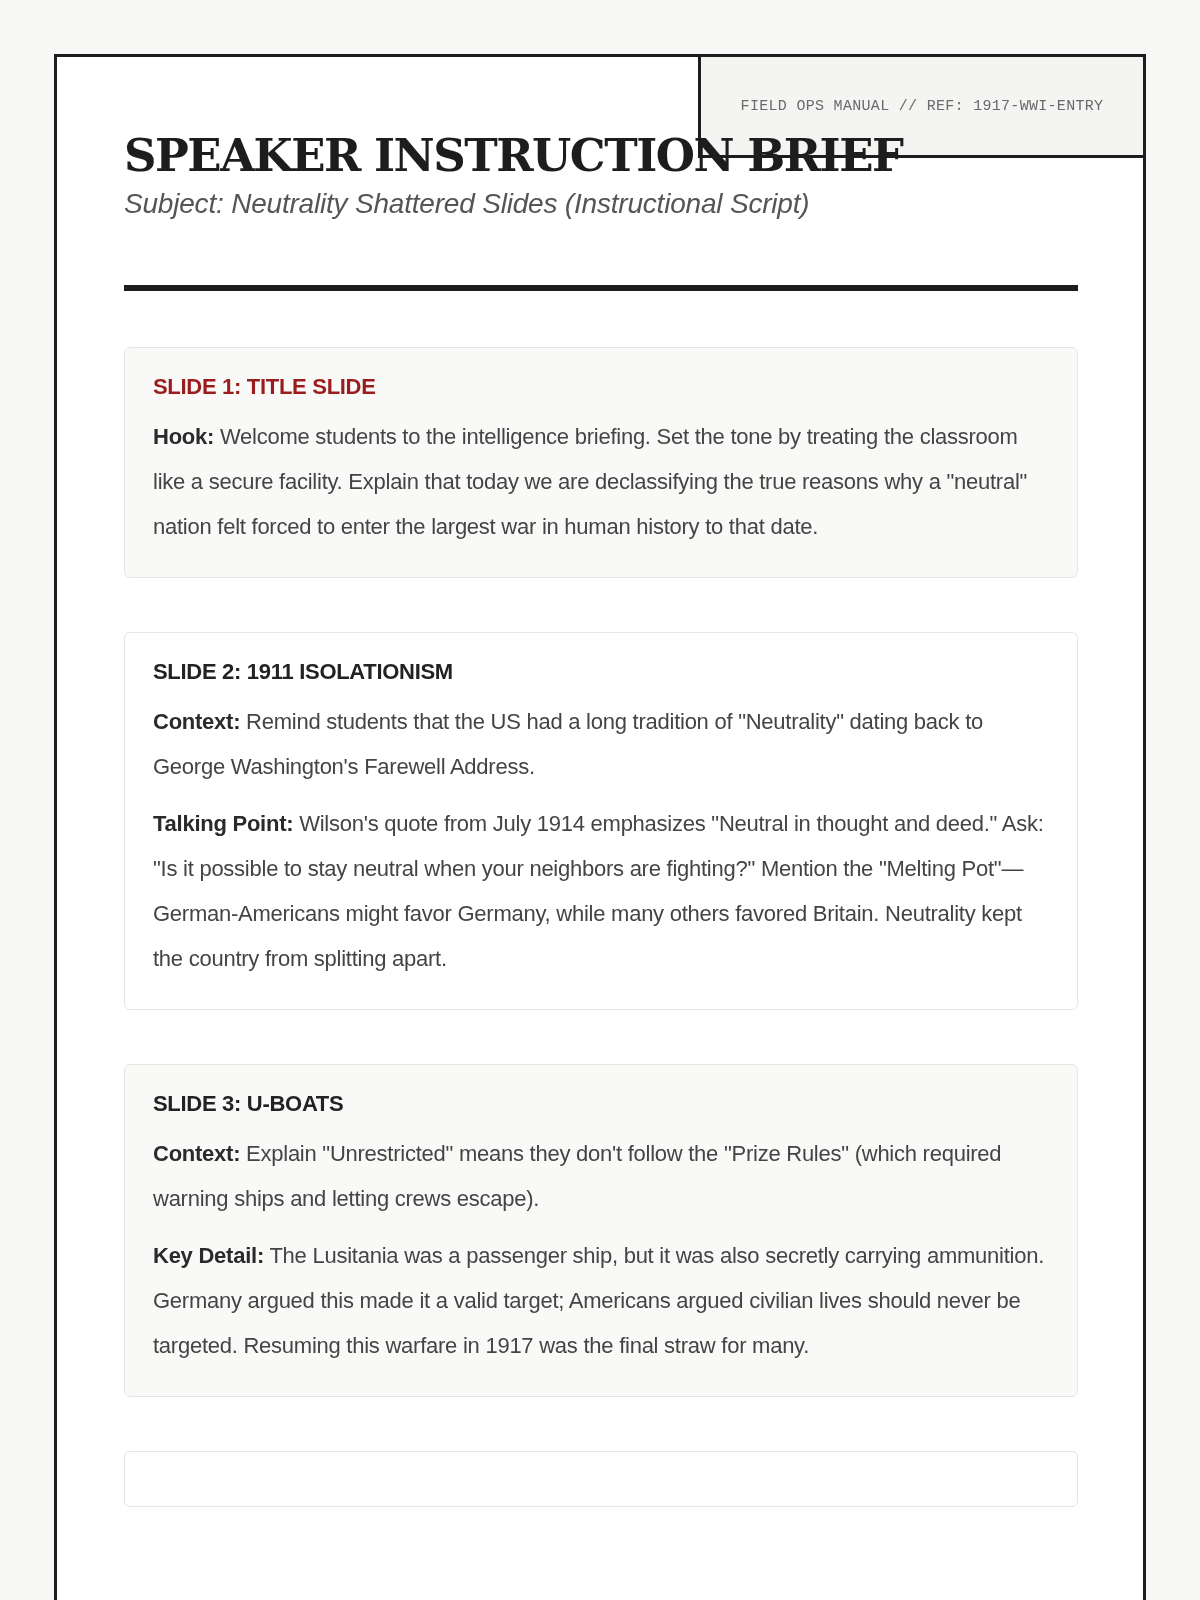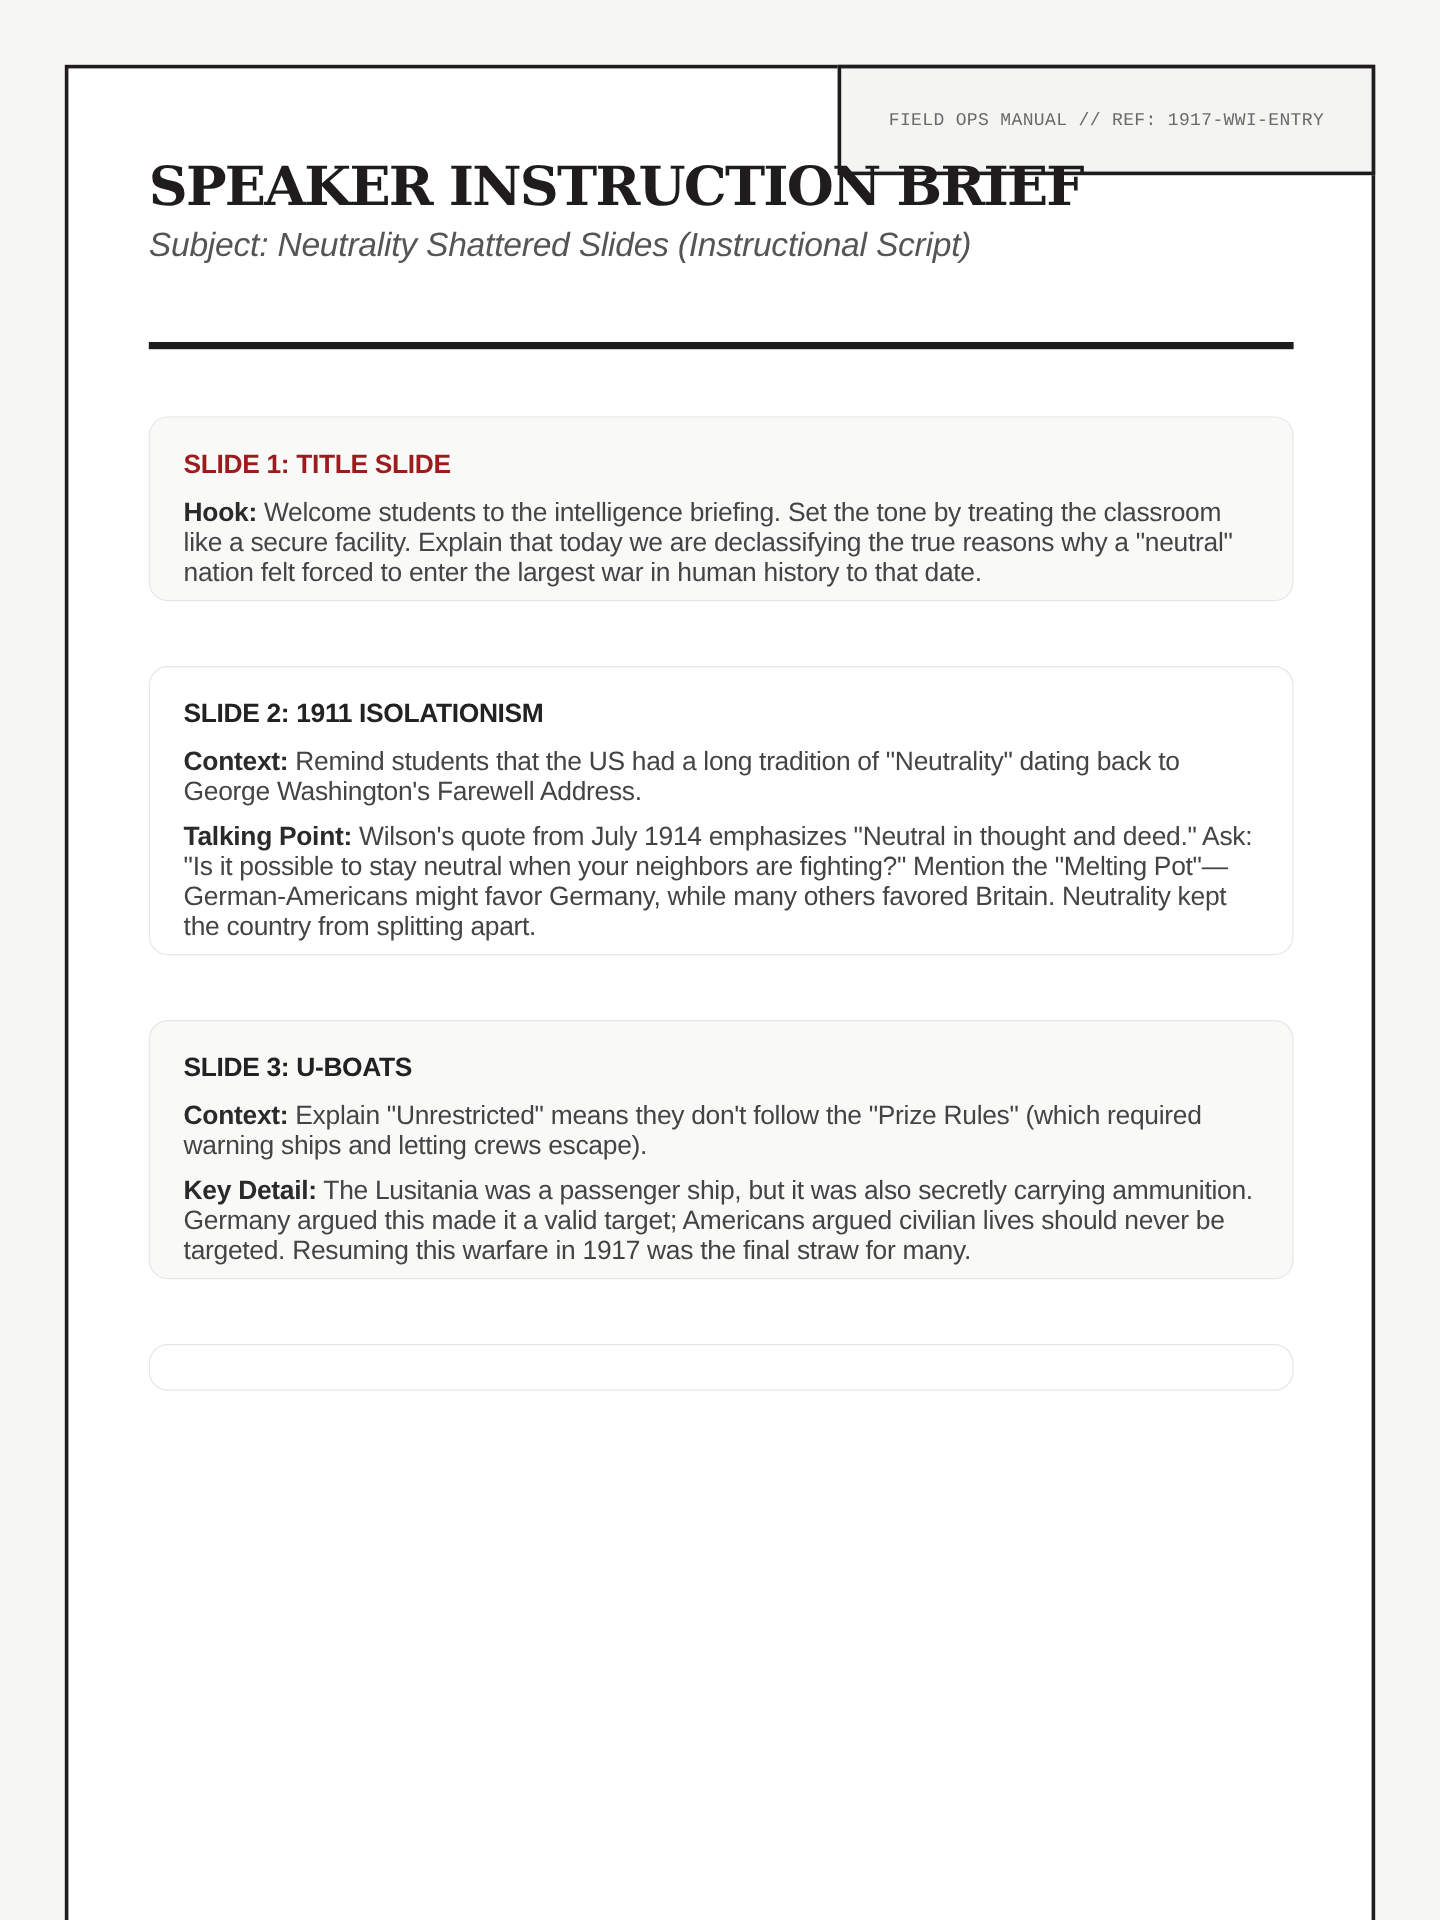--- a/index.html
+++ b/index.html
@@ -11,21 +11,21 @@
   }
   .page {
     position: absolute; left: 54px; top: 54px;
     width: 1092px; height: 1600px;
     background: #ffffff;
     border: 3px solid #1e1c1c;
     box-sizing: border-box;
   }
   .ref-tag {
     position: absolute; right: -3px; top: -3px;
-    width: 448px; height: 92px;
+    width: 448px; height: 104px;
     background: #f4f4f3;
     border: 3px solid #1e1c1c;
     box-sizing: border-box;
     display: flex; align-items: center; justify-content: center;
     font-family: "Liberation Mono", "DejaVu Sans Mono", monospace;
     font-size: 15px; color: #6a6a6a; letter-spacing: 0.3px;
   }
   .header { position: absolute; left: 67px; top: 70px; width: 954px; }
   .title {
     margin: 0; font-family: "DejaVu Serif", "Liberation Serif", serif;
@@ -35,32 +35,32 @@
   .subtitle {
     margin: 10px 0 0 0; font-style: italic; font-size: 28px;
     color: #555; font-weight: normal; letter-spacing: -0.2px;
   }
   .rule {
     position: absolute; left: 67px; top: 228px; width: 954px;
     height: 6px; background: #1e1c1c;
   }
   .slides { position: absolute; left: 67px; top: 290px; width: 954px; }
   .slide {
-    border: 1px solid #e6e6e4; border-radius: 16px;
-    padding: 26px 28px 11px 28px; margin-bottom: 54px;
+    border: 1px solid #e6e6e4; border-radius: 6px;
+    padding: 26px 28px 28px 28px; margin-bottom: 54px;
     box-sizing: border-box; background: #ffffff;
   }
   .slide.alt { background: #f9f9f8; }
   .slide-title {
     margin: 0 0 14px 0; font-size: 22px; font-weight: bold;
     color: #222; letter-spacing: -0.3px;
   }
   .slide-title.accent { color: #9b1c1c; }
   .para {
-    margin: 0 0 12px 0; font-size: 22px; line-height: 25px;
+    margin: 0 0 12px 0; font-size: 22px; line-height: 45px;
     color: #444; letter-spacing: -0.25px;
   }
   .para:last-child { margin-bottom: 0; }
   .para b { color: #2a2a2a; }
 </style>
 </head>
 <body>
 
 <div class="page">
   <div class="ref-tag">

